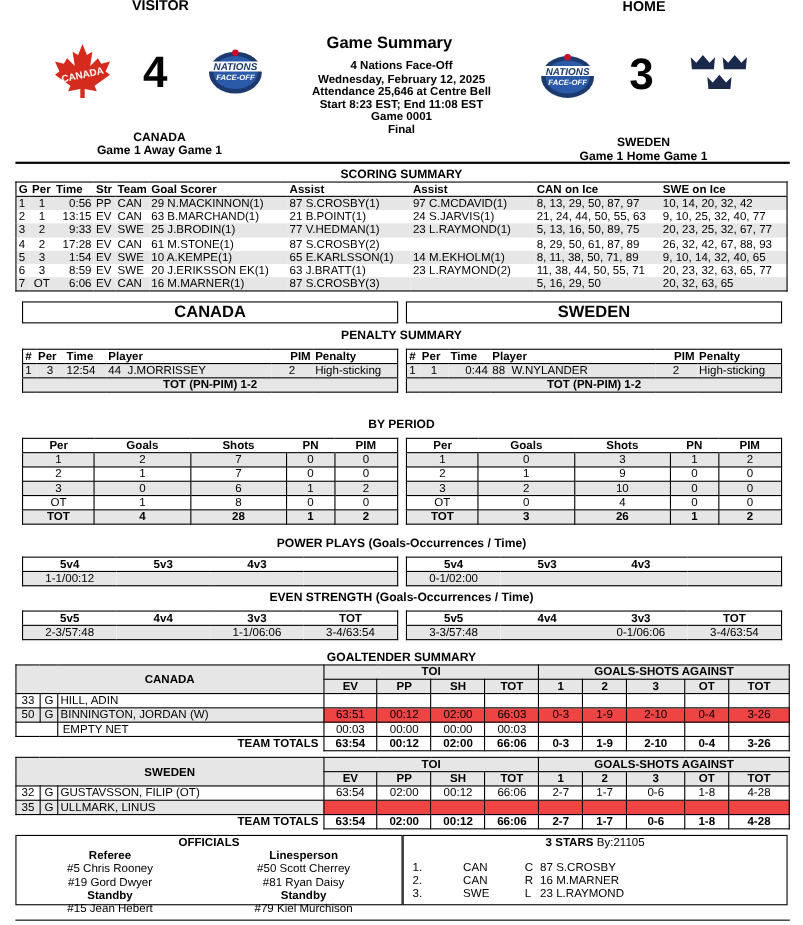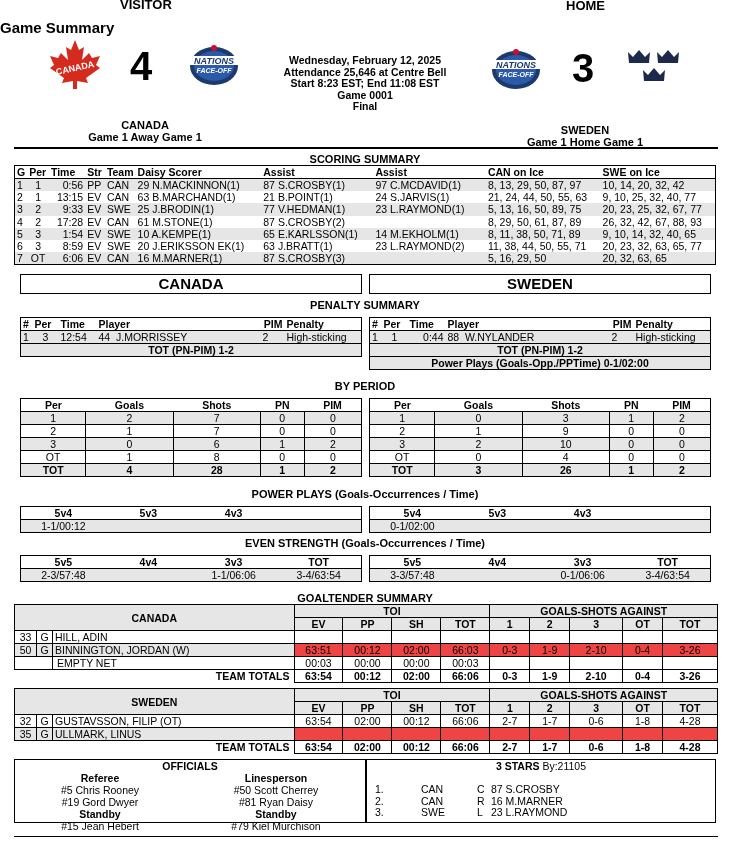--- a/index.html
+++ b/index.html
@@ -54,21 +54,21 @@
   .goalie tr.tot td { font-weight: bold; }
 
   .officials { border: 1.5px solid #000; width: 352px; height: 64px; font-size: 10.5px; }
   .stars { border: 1.5px solid #000; width: 350px; height: 64px; font-size: 10.5px; }
 </style>
 </head>
 <body>
 
 <div class="abs hdr-label" style="left:120px;top:-3px;">VISITOR</div>
 <div class="abs hdr-label" style="left:566px;top:-2px;">HOME</div>
-<div class="abs title" style="left:0;width:708px;top:19px;text-align:left;">Game Summary</div>
+<div class="abs title" style="left:0;width:708px;top:31px;text-align:center;">Game Summary</div>
 
 <div class="abs" style="left:48px;top:38px;width:54px;height:52px;">
   <svg width="54" height="52" viewBox="0 0 54 52">
     <path d="M27 2 L31 12 L36 9 L34 22 L41 15 L44 20 L52 18 L48 27 L52 30 L38 40 L40 45 L29 43 L29 51 L25 51 L25 43 L14 45 L16 40 L2 30 L6 27 L2 18 L10 20 L13 15 L20 22 L18 9 L23 12 Z" fill="#d52b1e"></path>
     <text x="27" y="33" font-family="Liberation Sans, sans-serif" font-size="9" font-weight="bold" fill="#fff" text-anchor="middle" transform="rotate(-12 27 30)">CANADA</text>
   </svg>
 </div>
 <div class="abs score" style="left:130px;top:46px;">4</div>
 
 <div class="abs" style="left:186px;top:42px;width:56px;height:44px;">
@@ -76,20 +76,21 @@
     <ellipse cx="28" cy="24" rx="24" ry="19" fill="#1c3a6e"></ellipse>
     <ellipse cx="28" cy="24" rx="20" ry="15" fill="#2b5aa8"></ellipse>
     <rect x="2" y="14" width="52" height="9" fill="#fff" rx="2"></rect>
     <text x="28" y="22" font-family="Liberation Sans, sans-serif" font-size="9" font-weight="bold" font-style="italic" fill="#1c3a6e" text-anchor="middle">NATIONS</text>
     <text x="28" y="31" font-family="Liberation Sans, sans-serif" font-size="7" font-weight="bold" font-style="italic" fill="#fff" text-anchor="middle">FACE-OFF</text>
     <circle cx="28" cy="6" r="3" fill="#c8102e"></circle>
   </svg>
 </div>
 
 <div class="abs info" style="left:230px;top:55px;width:270px;">
+  <div>4 Nations Face-Off</div>
   <div>Wednesday, February 12, 2025</div>
   <div>Attendance 25,646 at Centre Bell</div>
   <div>Start 8:23 EST; End 11:08 EST</div>
   <div>Game 0001</div>
   <div>Final</div>
 </div>
 
 <div class="abs" style="left:488px;top:46px;width:56px;height:44px;">
   <svg width="56" height="44" viewBox="0 0 56 44">
     <ellipse cx="28" cy="24" rx="24" ry="19" fill="#1c3a6e"></ellipse>
@@ -137,21 +138,21 @@
         <col style="width:118px">
         <col style="width:118px">
     </colgroup>
     <thead>
       <tr>
         <th>G</th>
         <th>Per</th>
         <th>Time</th>
         <th>Str</th>
         <th>Team</th>
-        <th>Daisy Scorer</th>
+        <th>Goal Scorer</th>
         <th>Assist</th>
         <th>Assist</th>
         <th>CAN on Ice</th>
         <th>SWE on Ice</th>
       </tr>
     </thead>
     <tbody>
       <tr class="shade">
         <td>1</td>
           <td style="text-align:center">1</td>
@@ -302,23 +303,20 @@
       <td>1</td>
       <td style="text-align:center">1</td>
       <td style="text-align:right">0:44</td>
       <td style="white-space:pre">88  W.NYLANDER</td>
       <td style="text-align:center">2</td>
       <td>High-sticking</td>
     </tr>
     <tr class="tot">
           <td colspan="6">TOT (PN-PIM) 1-2</td>
         </tr>
-    <tr class="tot">
-          <td colspan="6">Power Plays (Goals-Opp./PPTime) 0-1/02:00</td>
-        </tr>
   </tbody>
     </table>
 </div>
 
 <div class="abs sec-title" style="left:0;width:730px;top:380px;">BY PERIOD</div>
 
 <div class="abs" style="left:20px;top:398px;">
   <table class="per">
     <tbody>
         <tr>

